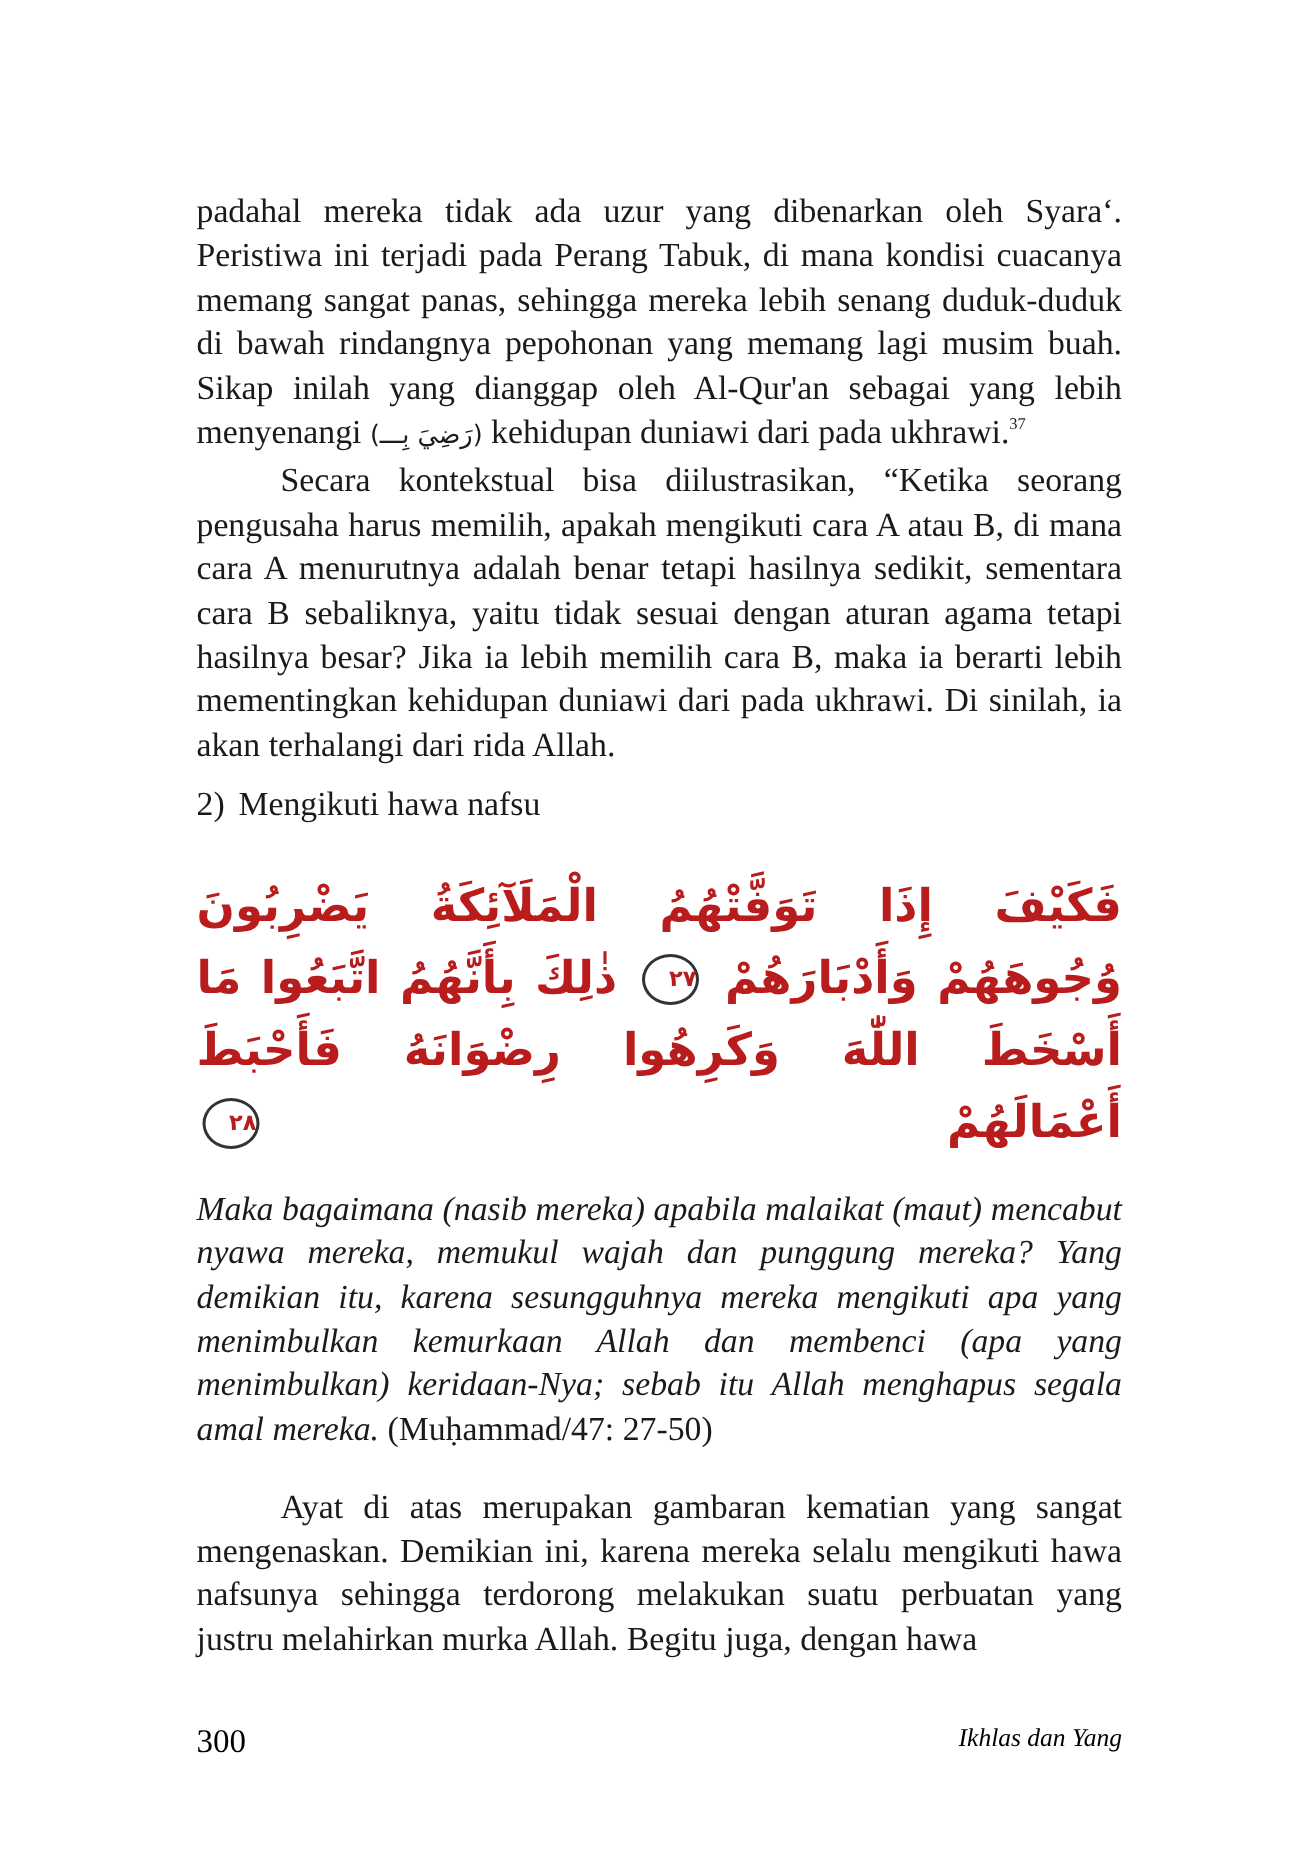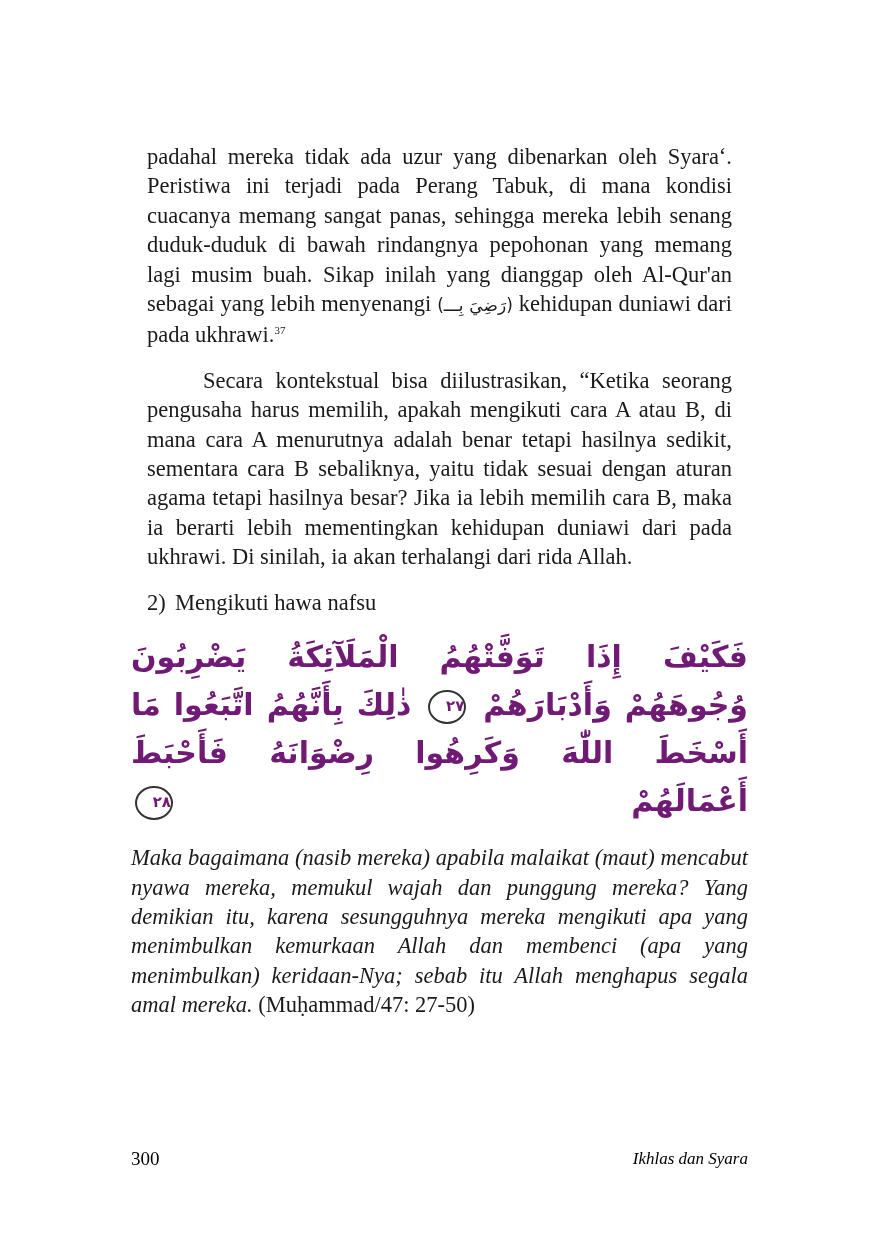--- a/index.html
+++ b/index.html
@@ -1,33 +1,33 @@
 <!DOCTYPE html>
 <html><head>
 <meta charset="utf-8">
 <style>
   html, body { margin: 0; padding: 0; background: #ffffff; }
   body { width: 875px; height: 1240px; position: relative; overflow: hidden; }
   .page { position: absolute; left: 131px; top: 126px; width: 617px; color: #1a1a1a;
           font-family: "Liberation Serif", "DejaVu Serif", serif; font-size: 22.5px; line-height: 29.4px; }
-  .para { margin: 16px; text-align: justify; text-align-last: left; }
+  .para { margin: 0; text-align: justify; text-align-last: left; }
   .indent { text-indent: 56px; }
   .ar-inline { font-family: "DejaVu Sans", sans-serif; font-size: 17px; direction: rtl; unicode-bidi: isolate; }
   sup.fn { font-size: 11px; vertical-align: top; position: relative; top: -4px; }
   .list-item { margin-top: 10px; }
   .list-num { display: inline-block; width: 28px; }
-  .quran { margin-top: 14px; direction: rtl; text-align: justify; text-align-last: justify;
-           font-family: "DejaVu Sans", sans-serif; font-size: 30px; line-height: 48px; font-weight: bold; color: #701a75; }
+  .quran { margin-top: 30px; direction: rtl; text-align: justify; text-align-last: justify;
+           font-family: "DejaVu Sans", sans-serif; font-size: 30px; line-height: 48px; font-weight: bold; color: #b91c1c; }
   .ayah-mark { display: inline-block; width: 34px; height: 30px; border: 2px double #333; border-radius: 50%;
                font-size: 15px; line-height: 28px; text-align: center; vertical-align: middle; font-weight: bold; margin: 0 4px; }
   .translation { margin-top: 18px; text-align: justify; text-align-last: left; font-style: italic; line-height: 29.4px; }
   .translation .ref { font-style: normal; }
   .after { margin-top: 18px; }
   .footer { position: absolute; left: 131px; top: 1148px; width: 617px; font-family: "Liberation Serif", serif; }
-  .footer .pnum { position: absolute; left: 0; top: 0; font-size: 19px; }
+  .footer .pnum { position: absolute; left: 0; top: 0; font-size: 22px; }
   .footer .running { position: absolute; right: 0; top: 1px; font-size: 17px; font-style: italic; }
 </style>
 </head>
 <body>
 
 <div class="page">
   <p class="para">
     <span>padahal mereka tidak ada uzur yang dibenarkan oleh Syara‘. Peristiwa ini terjadi pada Perang Tabuk, di mana kondisi cuacanya memang sangat panas, sehingga mereka lebih senang duduk-duduk di bawah rindangnya pepohonan yang memang lagi musim buah. Sikap inilah yang dianggap oleh Al-Qur'an sebagai yang lebih menyenangi</span>
     <span class="ar-inline">(رَضِيَ بِـــ)</span>
     <span>kehidupan duniawi dari pada ukhrawi.</span><sup class="fn">37</sup>
@@ -43,18 +43,19 @@
     <span class="ayah-mark">٢٧</span>
     <span>ذٰلِكَ بِأَنَّهُمُ اتَّبَعُوا مَا أَسْخَطَ اللّٰهَ وَكَرِهُوا رِضْوَانَهُ فَأَحْبَطَ أَعْمَالَهُمْ</span>
     <span class="ayah-mark">٢٨</span>
   </div>
 
   <p class="translation">
     <span>Maka bagaimana (nasib mereka) apabila malaikat (maut) mencabut nyawa mereka, memukul wajah dan punggung mereka? Yang demikian itu, karena sesungguhnya mereka mengikuti apa yang menimbulkan kemurkaan Allah dan membenci (apa yang menimbulkan) keridaan-Nya; sebab itu Allah menghapus segala amal mereka.</span>
     <span class="ref">(Muḥammad/47: 27-50)</span>
   </p>
 
+  <p class="para indent after">Ayat di atas merupakan gambaran kematian yang sangat mengenaskan. Demikian ini, karena mereka selalu mengikuti hawa nafsunya sehingga terdorong melakukan suatu perbuatan yang justru melahirkan murka Allah. Begitu juga, dengan hawa</p>
 </div>
 
 <div class="footer">
   <span class="pnum">300</span>
-  <span class="running">Ikhlas dan Syara</span>
+  <span class="running">Ikhlas dan Yang</span>
 </div>
 
 </body></html>

